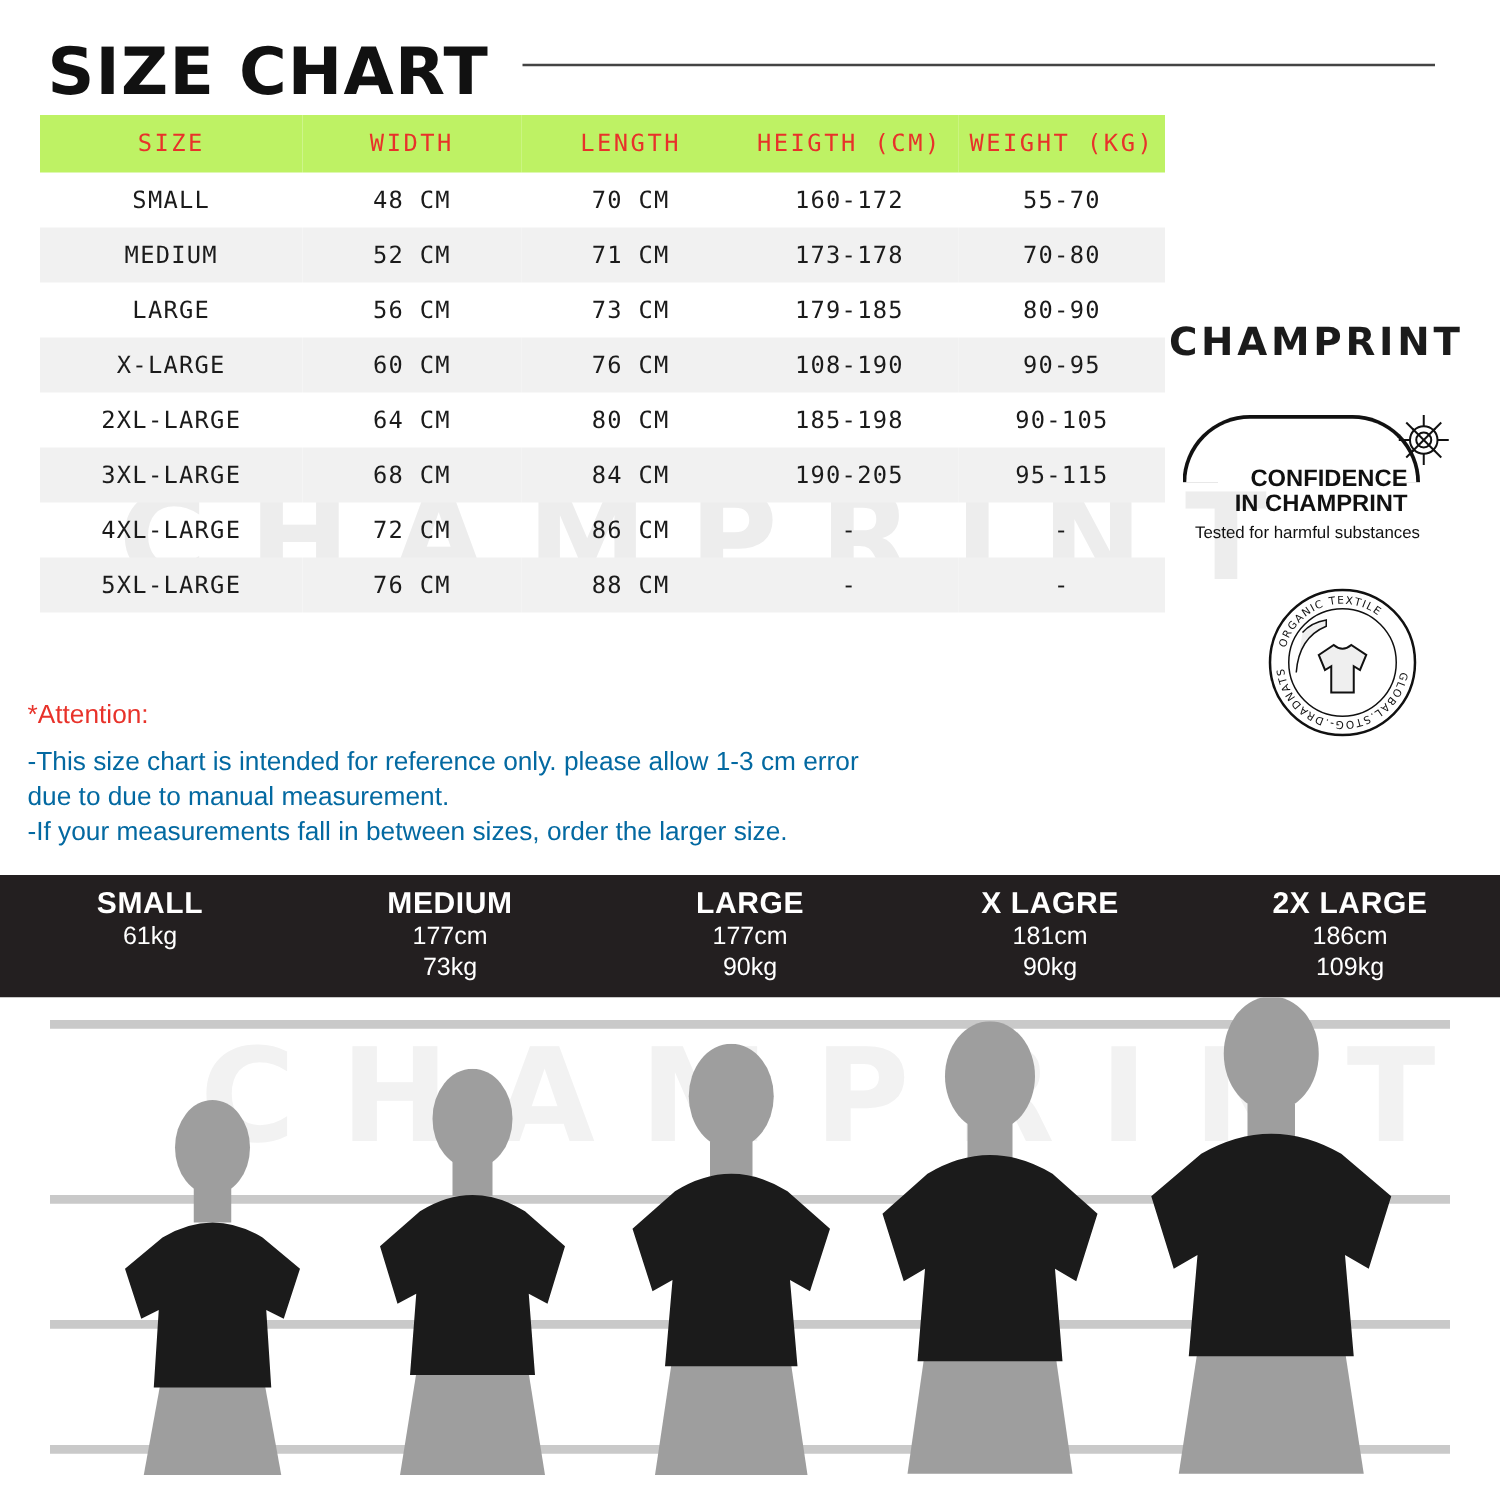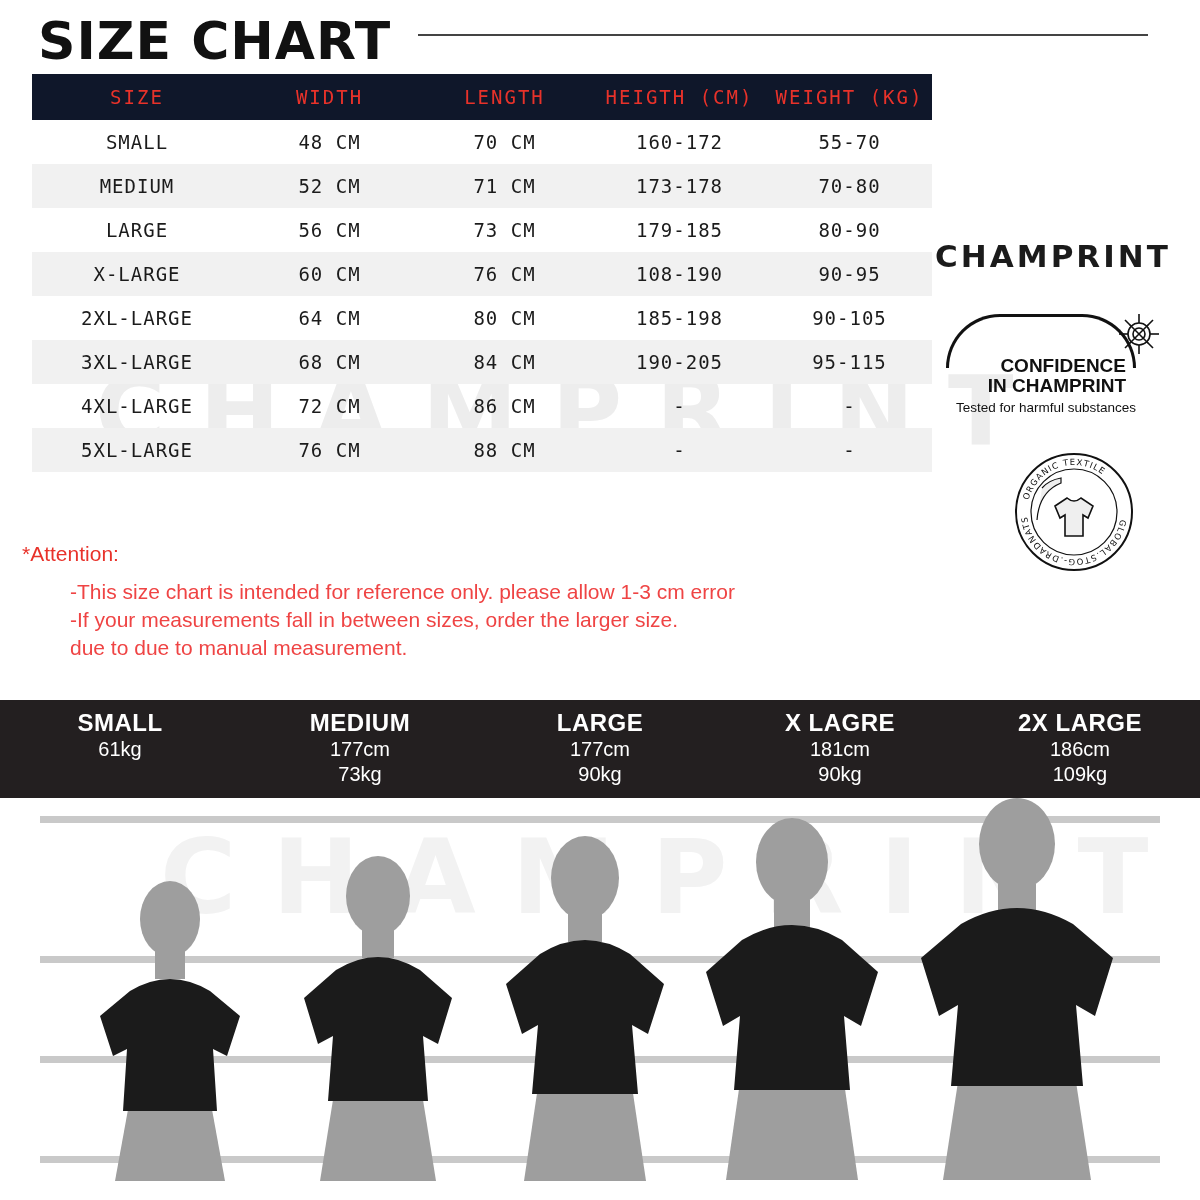--- a/index.html
+++ b/index.html
@@ -8,22 +8,22 @@
     width:1200px; height:1200px;
     background:#ffffff;
     font-family:"Liberation Sans", sans-serif;
     overflow:hidden;
     position:relative;
   }
 
   
   .header {
     position:relative;
-    height:74px;
-    padding:11px 0 0 38px;
+    height:92px;
+    padding:28px 0 0 38px;
   }
   .title {
     font-family:"DejaVu Sans", sans-serif;
     font-weight:bold;
     font-size:52px;
     letter-spacing:1px;
     color:#111;
     display:inline-block;
     vertical-align:middle;
     line-height:60px;
@@ -66,21 +66,21 @@
     font-family:"DejaVu Sans Mono", monospace;
     table-layout:fixed;
   }
   table.size-table th {
     color:#e8322a;
     font-size:19px;
     font-weight:normal;
     letter-spacing:2px;
     padding:12px 0 12px 0;
     text-align:center;
-    background:#0f172a;
+    background:#bef264;
   }
   table.size-table td {
     font-size:19px;
     color:#1b1b1b;
     text-align:center;
     padding:11px 0;
     letter-spacing:1px;
   }
   table.size-table tr.odd td { background:#f1f1f1; }
   table.size-table tr.even td { background:transparent; }
@@ -145,23 +145,22 @@
     padding:8px 0 0 22px;
     font-family:"Liberation Sans", sans-serif;
   }
   .att-title {
     color:#e8322a;
     font-size:21px;
     margin-bottom:12px;
   }
   .att-line {
     font-size:21px;
-    color:#ef4444;
+    color:#0369a1;
     line-height:28px;
-    margin-left:48px;
   }
 
   
   .strip {
     position:absolute;
     left:0; top:700px;
     width:1200px; height:98px;
     background:#231f20;
     display:flex;
   }
@@ -341,22 +340,22 @@
           <textPath href="#gotsBot" startOffset="5%">GLOBAL.STOG-.DRADNATS</textPath>
         </text>
       </svg>
     </div>
   </div>
 </div>
 
 <div class="attention">
   <div class="att-title">*Attention:</div>
   <div class="att-line">-This size chart is intended for reference only. please allow 1-3 cm error</div>
+  <div class="att-line">due to due to manual measurement.</div>
   <div class="att-line">-If your measurements fall in between sizes, order the larger size.</div>
-  <div class="att-line">due to due to manual measurement.</div>
 </div>
 
 <div class="strip">
   <div class="strip-col">
     <div class="s-name">SMALL</div>
     <div class="s-w">61kg</div>
   </div>
   <div class="strip-col">
     <div class="s-name">MEDIUM</div>
     <div class="s-h">177cm</div>

